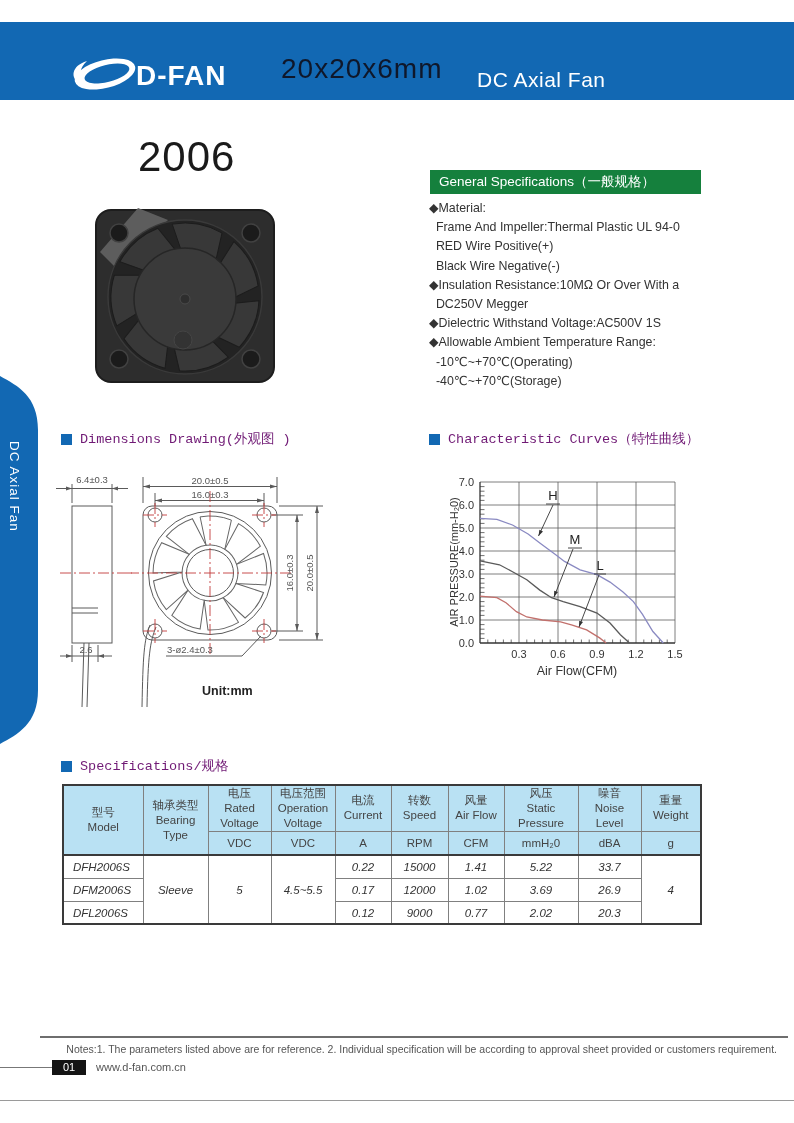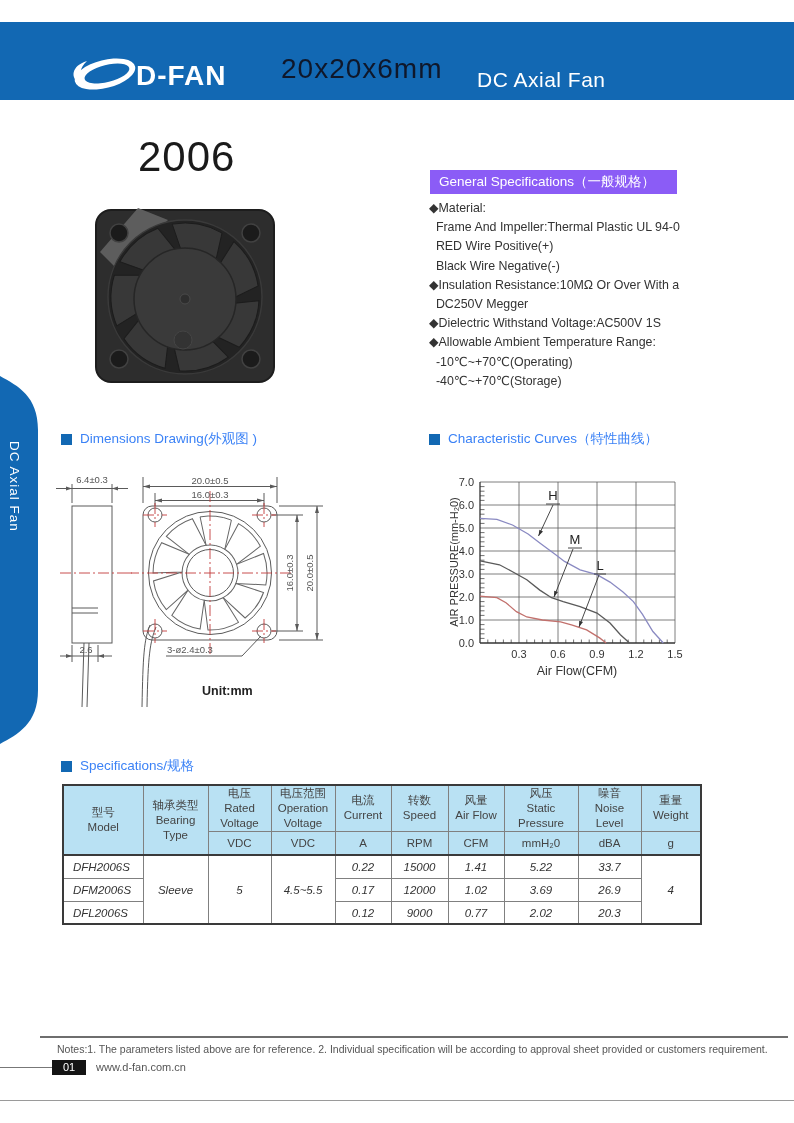--- a/index.html
+++ b/index.html
@@ -12,45 +12,45 @@
   .brand-title{left:281px;top:53px;font-size:28px;color:#0f172a;letter-spacing:1px;}
   .brand-sub{left:477px;top:68px;font-size:21px;color:#fff;letter-spacing:0.5px;}
 
   
   .tab-label{left:7px;top:441px;color:#fff;font-size:13.5px;letter-spacing:1px;
              writing-mode:vertical-rl;}
 
   .model-heading{left:138px;top:133px;font-size:42px;color:#1a1a1a;letter-spacing:1px;}
 
   
-  .gs-bar{left:430px;top:170px;width:247px;height:24px;background:#8b5cf6;color:#fff;
+  .gs-bar{left:430px;top:170px;width:271px;height:24px;background:#15803d;color:#fff;
           font-size:13.5px;line-height:24px;padding-left:9px;box-sizing:border-box;}
   .gs-list{left:429px;top:199px;width:330px;}
   .gs-line{font-size:12.4px;line-height:19.2px;color:#333;white-space:pre;}
 
   
-  .sec-head{display:flex;align-items:center;gap:8px;font-size:13.5px;color:#3b82f6;}
+  .sec-head{display:flex;align-items:center;gap:8px;font-size:13.5px;color:#701a75;font-family:Liberation Mono, monospace;}
   .blue-sq{width:11px;height:11px;background:#1268b3;flex:0 0 auto;}
 
   
   .spec-table{border-collapse:collapse;table-layout:fixed;width:638px;
               border:2px solid #3a3a3a;}
   .spec-table th,.spec-table td{border:1px solid #808080;font-weight:normal;
         text-align:center;vertical-align:middle;padding:0 2px;box-sizing:border-box;}
   .spec-table th{background:#b9e1f3;font-size:11.5px;line-height:1.3;color:#444;
         white-space:pre-line;}
   .spec-table .units th{height:24px;}
   .spec-table .hrow th{height:46px;}
   .thick-b{border-bottom:2px solid #3a3a3a !important;}
   .spec-table td{font-size:11.5px;color:#333;height:23px;font-style:italic;}
   .spec-table td.model-cell{text-align:left;padding-left:9px;}
 
   
   .notes-rule{left:40px;top:1036px;width:748px;height:0;border-top:2px solid #6e6e6e;}
-  .notes-text{left:57px;top:1043px;font-size:10.5px;color:#555;width:720px;}
+  .notes-text{left:57px;top:1043px;font-size:10.5px;color:#555;width:720px;text-align:right;}
   .badge-rule{left:0;top:1067px;width:52px;height:1px;background:#777;}
   .page-badge{left:52px;top:1060px;width:34px;height:15px;background:#141414;color:#fff;
               font-size:11px;font-weight:normal;text-align:center;line-height:15px;}
   .website{left:96px;top:1061px;font-size:11px;color:#555;}
   .bottom-rule{left:0;top:1100px;width:794px;height:1px;background:#9a9a9a;}
 
   svg text{font-family:"Liberation Sans","DejaVu Sans",sans-serif;}
 </style>
 </head>
 <body>

